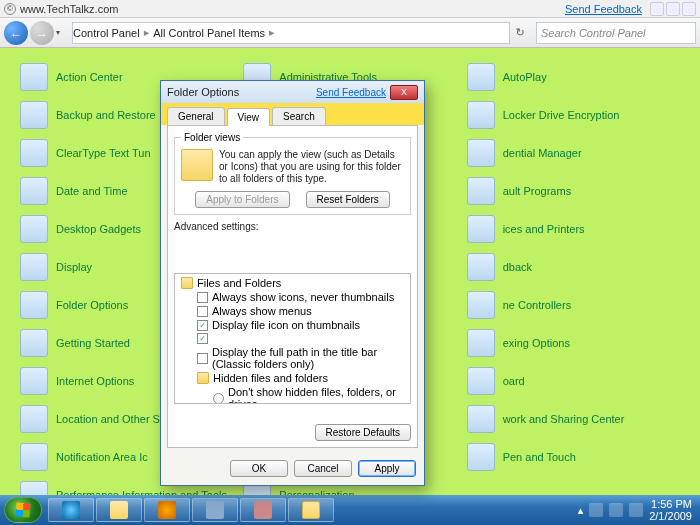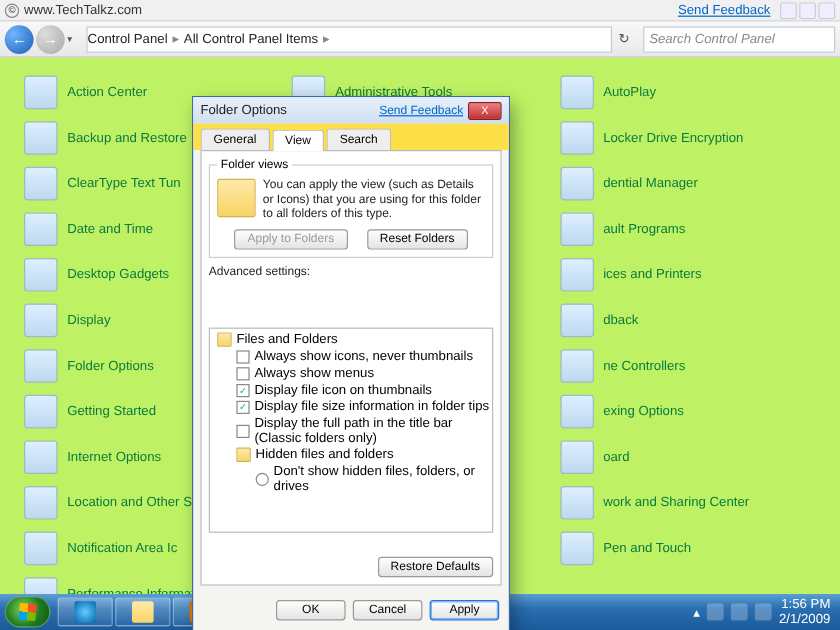--- a/index.html
+++ b/index.html
@@ -34,21 +34,21 @@
 .tabbody{border:1px solid #bbb;margin:0 6px 6px 6px;background:#fff;padding:6px;}
 .fvgroup{border:1px solid #ccc;padding:6px;margin-bottom:6px;}
 .fvgroup legend{font-size:10px;padding:0 3px;}
 .fvrow{display:flex;gap:6px;}
 .fvrow .fvic{width:32px;height:32px;background:linear-gradient(#ffe9a8,#f7d565);border:1px solid #d4b34a;border-radius:2px;flex-shrink:0;}
 .fvrow .fvtxt{font-size:10px;line-height:1.2;color:#222;}
 .fvbtns{display:flex;justify-content:center;gap:16px;margin-top:6px;}
 .btn{padding:2px 10px;font-size:10px;border:1px solid #999;background:linear-gradient(#fefefe,#e4e4e4);border-radius:3px;}
 .btn:disabled{color:#999;}
 .advlabel{font-size:10px;margin:4px 0 2px 0;color:#222;}
-.advbox{border:1px solid #bbb;height:171px;overflow:auto;background:#fff;padding:2px;margin-top:41px;}
+.advbox{border:1px solid #bbb;height:131px;overflow:auto;background:#fff;padding:2px;margin-top:41px;}
 .node{display:flex;align-items:center;gap:4px;padding:1px 0 1px 4px;font-size:10px;color:#000;}
 .node .chk{width:11px;height:11px;border:1px solid #888;display:inline-flex;align-items:center;justify-content:center;font-size:8px;color:#2a6;flex-shrink:0;}
 .node .rad{width:11px;height:11px;border:1px solid #888;border-radius:50%;display:inline-flex;align-items:center;justify-content:center;flex-shrink:0;}
 .node.hdr{font-weight:400;}
 .node.hdr .fold{width:12px;height:12px;background:linear-gradient(#ffe9a8,#f7d565);border:1px solid #d4b34a;border-radius:1px;flex-shrink:0;}
 .node.sub{padding-left:20px;}
 .node.sub2{padding-left:36px;}
 .restore{display:flex;justify-content:flex-end;margin-top:20px;}
 .dlgbtns{display:flex;justify-content:flex-end;gap:6px;padding:6px 8px 8px 8px;}
 .dlgbtns .btn{min-width:58px;text-align:center;}
@@ -241,21 +241,20 @@
       <div class="node sub">
           <span class="chk"></span>
           <span>Always show menus</span>
         </div>
       <div class="node sub">
           <span class="chk">✓</span>
           <span>Display file icon on thumbnails</span>
         </div>
       <div class="node sub">
           <span class="chk">✓</span>
-          <span>Display file size information in folder tips</span>
         </div>
       <div class="node sub">
           <span class="chk"></span>
           <span>Display the full path in the title bar (Classic folders only)</span>
         </div>
       <div class="node sub hdr">
           <span class="fold"></span>
           <span>Hidden files and folders</span>
         </div>
       <div class="node sub2">

